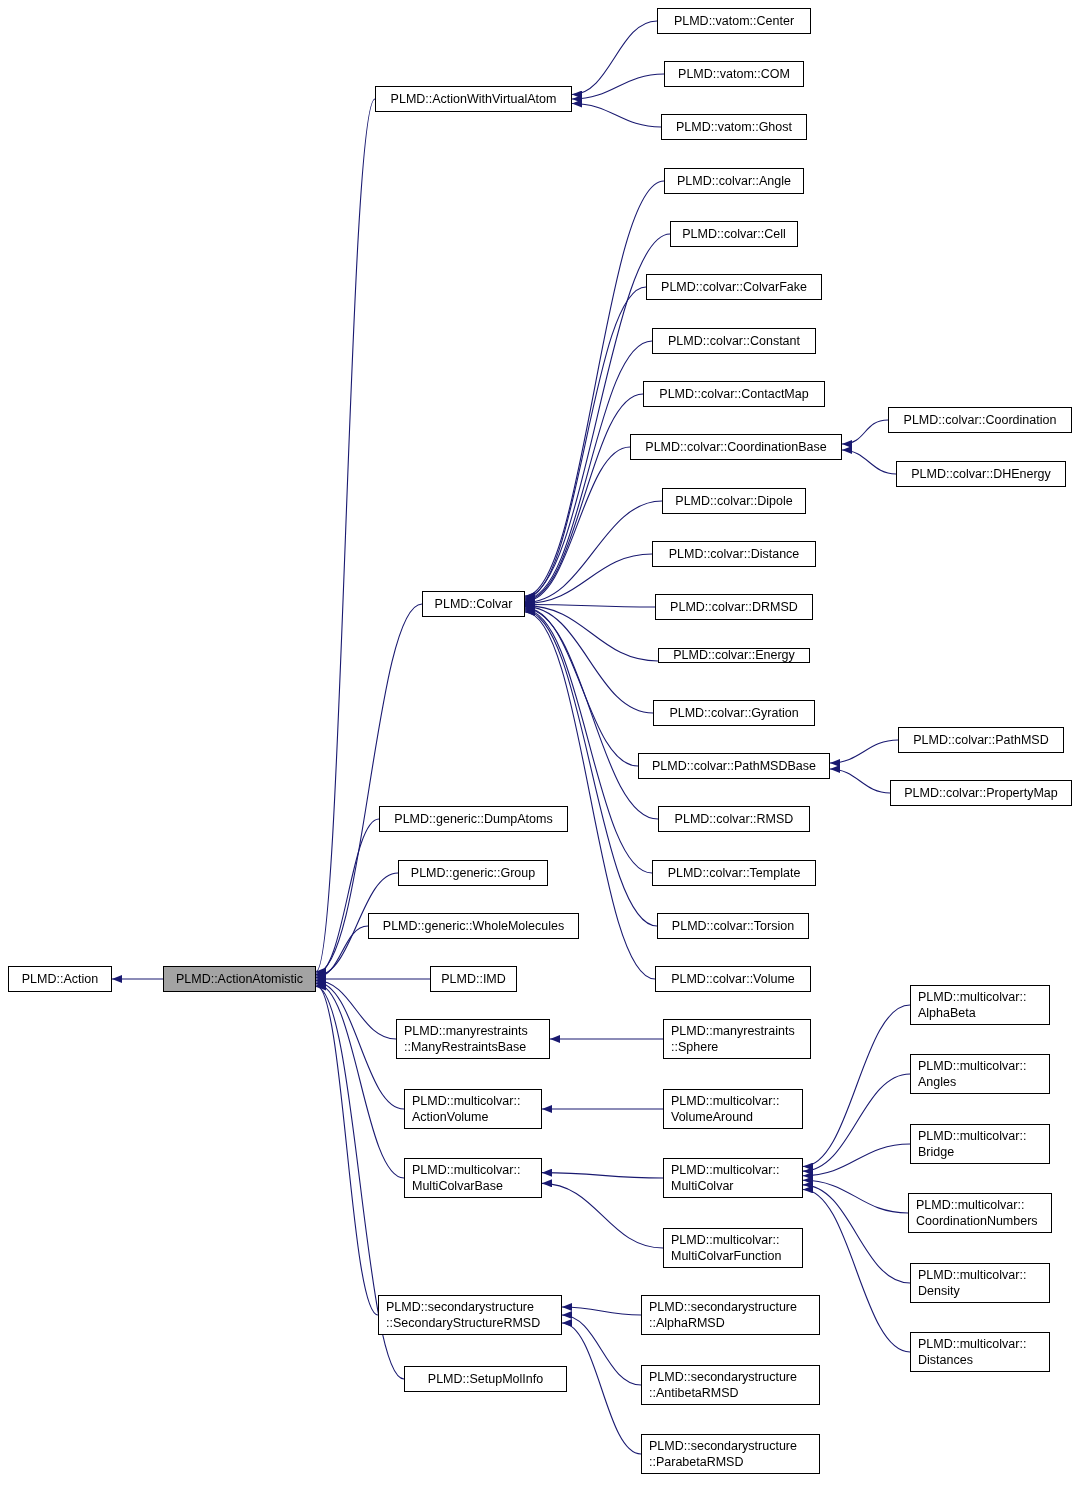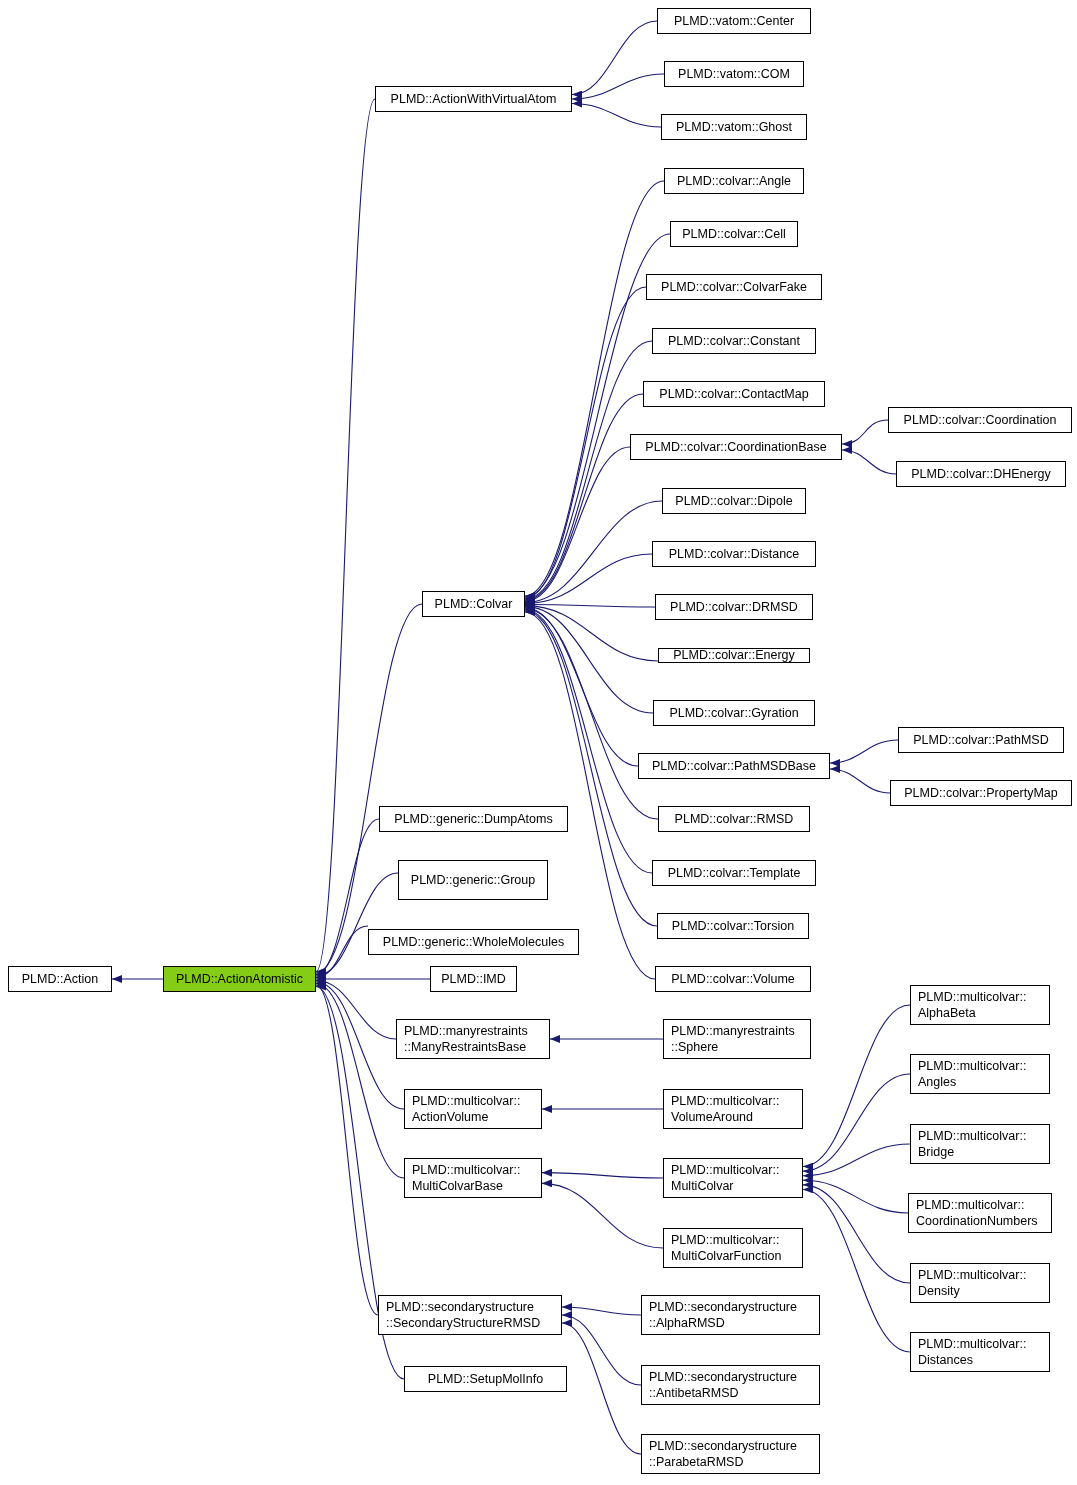--- a/index.html
+++ b/index.html
@@ -21,21 +21,21 @@
     flex-direction: column;
     justify-content: center;
     align-items: center;
     font-size: 12.5px;
     line-height: 1.3;
     color: #000000;
     white-space: nowrap;
     cursor: pointer;
   }
   .node.multiline { align-items: flex-start; padding-left: 7px; }
-  .node.highlight { background: #84cc16; }
+  .node.highlight { background: #a3a3a3; }
   .edge { stroke: #191970; fill: none; stroke-width: 1.1px; }
 </style>
 </head>
 <body>
 
 <div id="stage">
   <svg id="edges" width="1077" height="1485">
     <defs>
       <marker id="arrow" markerWidth="11" markerHeight="8" refX="10" refY="4" orient="auto" markerUnits="userSpaceOnUse">
         <path d="M0,0 L10,4 L0,8 z" fill="#191970"></path>
@@ -156,27 +156,27 @@
     </div>
     <div class="node" style="left: 658px; top: 806px; width: 152px; height: 26px;">
       <div class="node-line">PLMD::colvar::RMSD</div>
     </div>
     <div class="node" style="left: 379px; top: 806px; width: 189px; height: 26px;">
       <div class="node-line">PLMD::generic::DumpAtoms</div>
     </div>
     <div class="node" style="left: 652px; top: 860px; width: 164px; height: 26px;">
       <div class="node-line">PLMD::colvar::Template</div>
     </div>
-    <div class="node" style="left: 398px; top: 860px; width: 150px; height: 40px;">
+    <div class="node" style="left: 398px; top: 860px; width: 150px; height: 26px;">
       <div class="node-line">PLMD::generic::Group</div>
     </div>
     <div class="node" style="left: 657px; top: 913px; width: 152px; height: 26px;">
       <div class="node-line">PLMD::colvar::Torsion</div>
     </div>
-    <div class="node" style="left: 368px; top: 913px; width: 211px; height: 26px; margin-top: 16px;">
+    <div class="node" style="left: 368px; top: 913px; width: 211px; height: 26px;">
       <div class="node-line">PLMD::generic::WholeMolecules</div>
     </div>
     <div class="node" style="left: 655px; top: 966px; width: 156px; height: 26px;">
       <div class="node-line">PLMD::colvar::Volume</div>
     </div>
     <div class="node" style="left: 8px; top: 966px; width: 104px; height: 26px;">
       <div class="node-line">PLMD::Action</div>
     </div>
     <div class="node highlight" style="left: 163px; top: 966px; width: 153px; height: 26px;">
       <div class="node-line">PLMD::ActionAtomistic</div>

